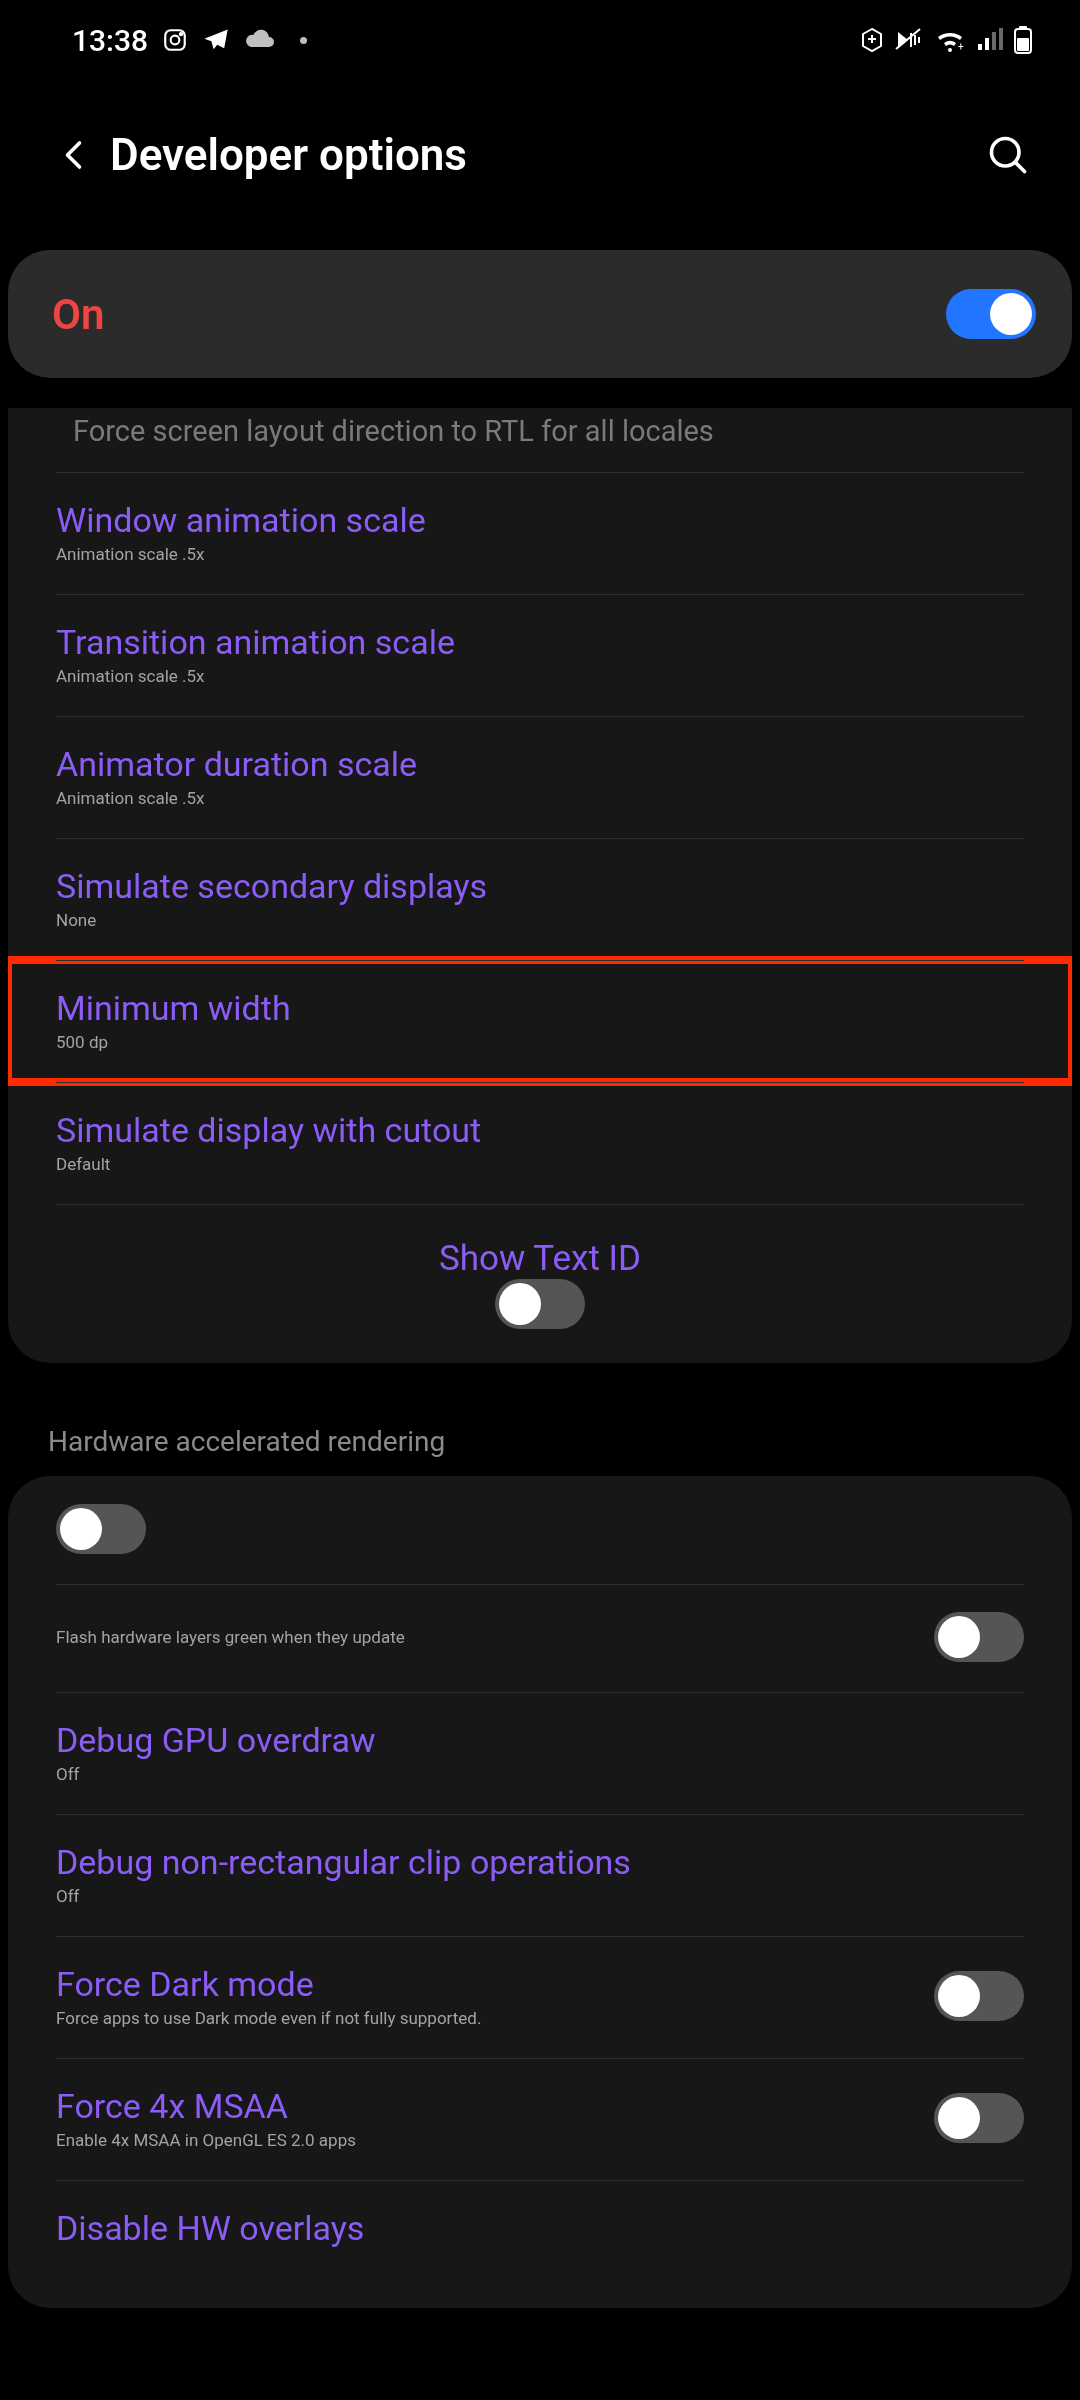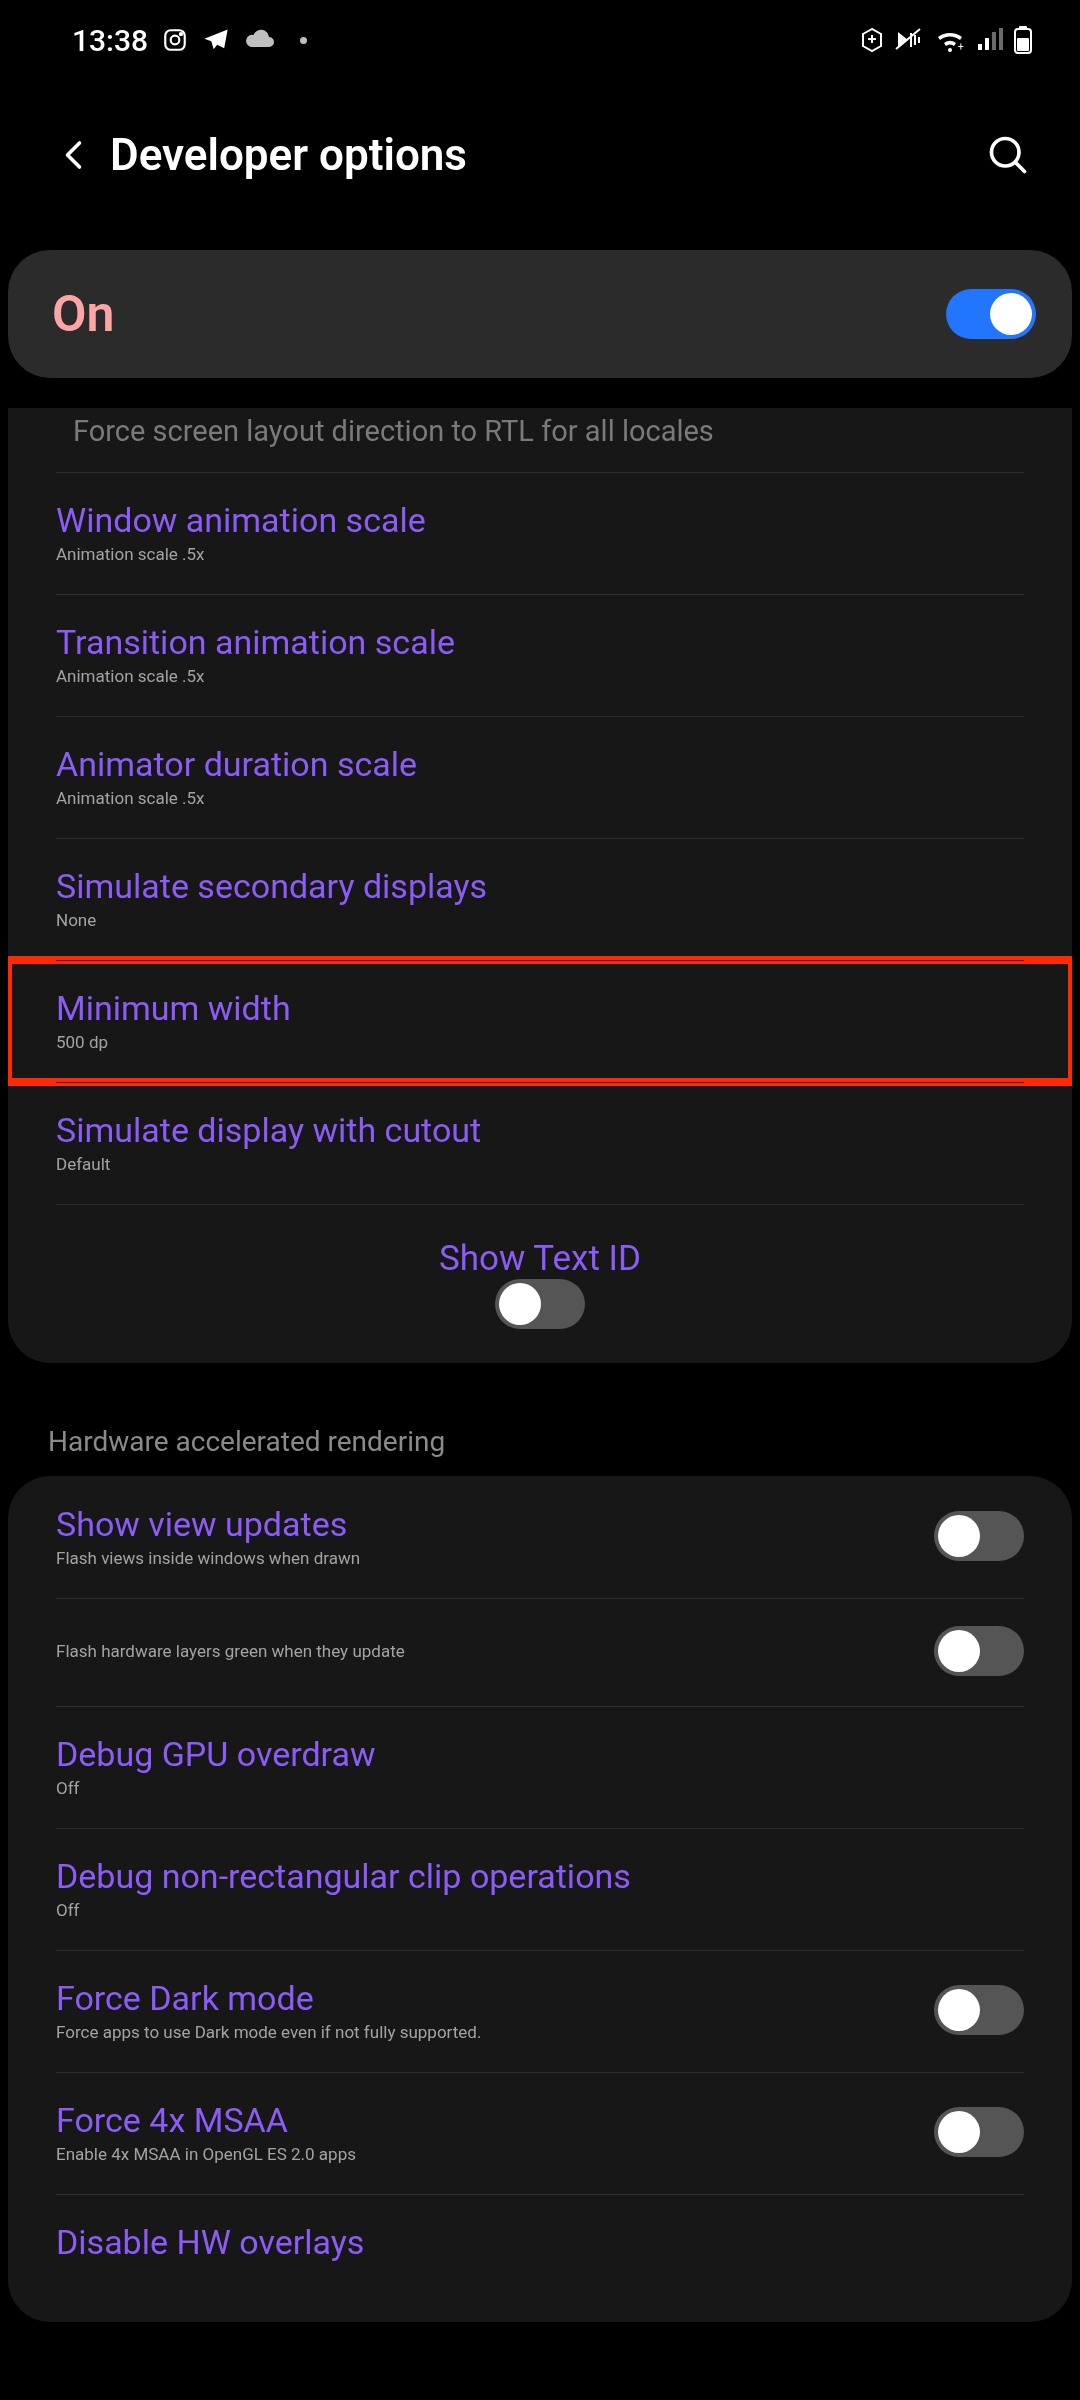--- a/index.html
+++ b/index.html
@@ -84,22 +84,22 @@
     margin: 0 8px;
     background: #2b2b2b;
     border-radius: 42px;
     height: 128px;
     display: flex;
     align-items: center;
     justify-content: space-between;
     padding: 0 36px 0 44px;
   }
   .master-on {
-    color: #fca5a5;
-    font-size: 50px;
+    color: #ef4444;
+    font-size: 42px;
     font-weight: 600;
   }
 
   
   .switch {
     position: relative;
     width: 90px;
     height: 50px;
     border-radius: 25px;
   }
@@ -343,24 +343,20 @@
           <div class="knob"></div>
         </div>
     </div>
   </div>
 
   <div class="section-header">Hardware accelerated rendering</div>
 
   <div class="card">
 
     <div class="row">
-      <div class="row-text">
-        <span class="row-title">Show view updates</span>
-        <span class="row-sub">Flash views inside windows when drawn</span>
-      </div>
       <div class="switch off">
           <div class="knob"></div>
         </div>
     </div>
 
     <div class="row">
       <div class="row-text">
         <span class="row-sub">Flash hardware layers green when they update</span>
       </div>
       <div class="switch off">

